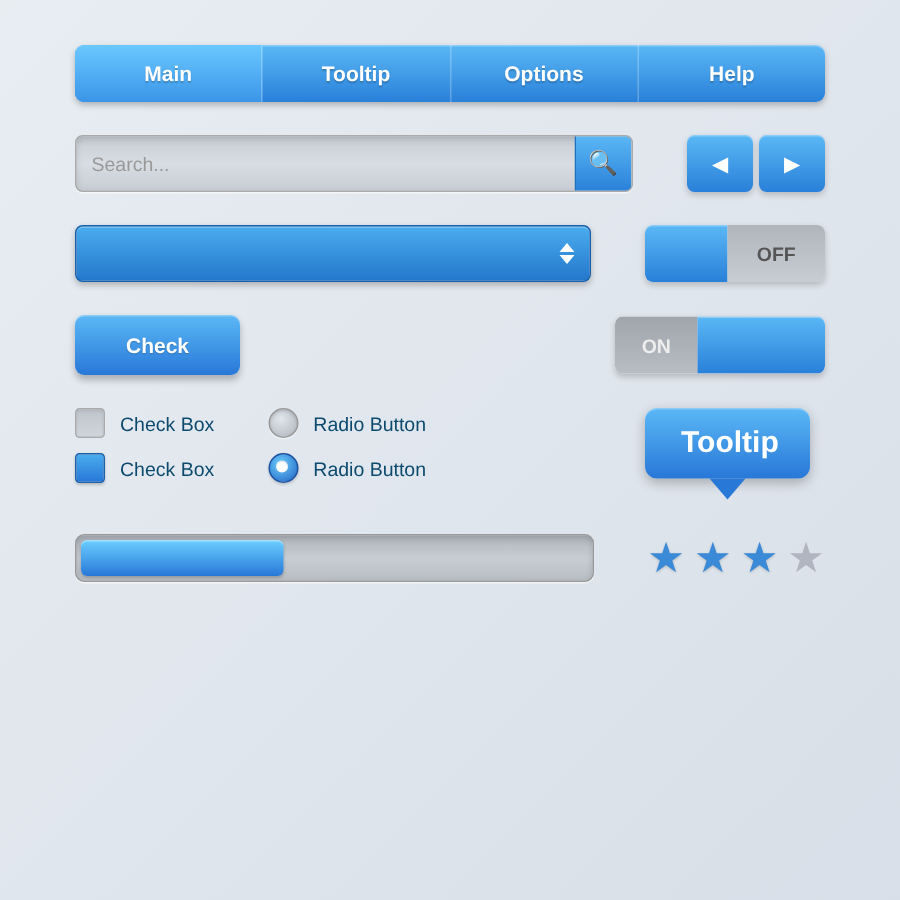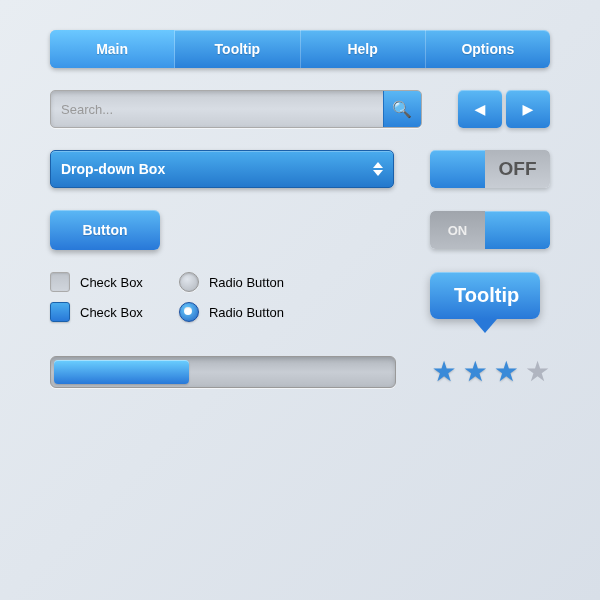--- a/index.html
+++ b/index.html
@@ -169,21 +169,21 @@
       border-radius: 5px 0 0 5px;
       box-shadow: inset 0 1px 0 rgba(255,255,255,0.3);
     }
 
     .toggle-gray-part {
       flex: 1;
       background: linear-gradient(to bottom, #b0b5bc 0%, #c8cdd4 100%);
       display: flex;
       align-items: center;
       justify-content: center;
-      font-size: 19px;
+      font-size: 13px;
       font-weight: 700;
       color: #555;
       border-radius: 0 5px 5px 0;
     }
 
     
     .btn-blue {
       height: 40px;
       width: 110px;
       background: linear-gradient(to bottom, #5bb8f5 0%, #2878d8 100%);
@@ -214,21 +214,21 @@
       box-shadow: inset 0 2px 4px rgba(0,0,0,0.2), 0 1px 0 rgba(255,255,255,0.5);
     }
 
     
     .toggle-on {
       display: flex;
       height: 38px;
       border-radius: 5px;
       overflow: hidden;
       box-shadow: 0 2px 4px rgba(0,0,0,0.2);
-      width: 120px;
+      width: 140px;
     }
 
     .toggle-on-gray {
       width: 55px;
       background: linear-gradient(to bottom, #a0a5ac 0%, #b8bdc4 100%);
       display: flex;
       align-items: center;
       justify-content: center;
       font-size: 13px;
       font-weight: 700;
@@ -247,21 +247,21 @@
       display: flex;
       flex-direction: column;
       gap: 10px;
     }
 
     .check-item {
       display: flex;
       align-items: center;
       gap: 10px;
       font-size: 13px;
-      color: #000000;
+      color: #0c4a6e;
     }
 
     .checkbox-unchecked {
       width: 20px;
       height: 20px;
       background: linear-gradient(to bottom, #c0c5cc 0%, #d0d5dc 100%);
       border-radius: 3px;
       border: 1px solid #aaa;
       box-shadow: inset 0 1px 2px rgba(0,0,0,0.1);
     }
@@ -374,22 +374,22 @@
     }
   </style>
 </head>
 <body>
 
 <div class="container">
 
   <div class="tab-bar">
     <div class="tab-item active">Main</div>
     <div class="tab-item">Tooltip</div>
+    <div class="tab-item">Options</div>
     <div class="tab-item">Help</div>
-    <div class="tab-item">Options</div>
   </div>
 
   <div class="row">
     <div class="search-bar">
       <span class="search-input-area" style="color:#999;">Search...</span>
       <div class="search-btn">
         <span>🔍</span>
       </div>
     </div>
     <div class="nav-arrows">
@@ -397,34 +397,33 @@
         <span>◀</span>
       </div>
       <div class="nav-arrow">
         <span>▶</span>
       </div>
     </div>
   </div>
 
   <div class="row">
     <div class="dropdown">
-      <span>Drop-down Box</span>
       <div class="dropdown-arrows">
         <div class="dropdown-arrow up"></div>
         <div class="dropdown-arrow down"></div>
       </div>
     </div>
     <div class="toggle-off">
       <div class="toggle-blue-part"></div>
       <div class="toggle-gray-part">OFF</div>
     </div>
   </div>
 
   <div class="row">
-    <div class="btn-blue">Button</div>
+    <div class="btn-blue">Check</div>
     <div style="flex:1;"></div>
     <div class="toggle-on">
       <div class="toggle-on-gray">ON</div>
       <div class="toggle-on-blue"></div>
     </div>
   </div>
 
   <div class="row" style="align-items:flex-start;">
     <div class="check-col">
       <div class="check-item">

